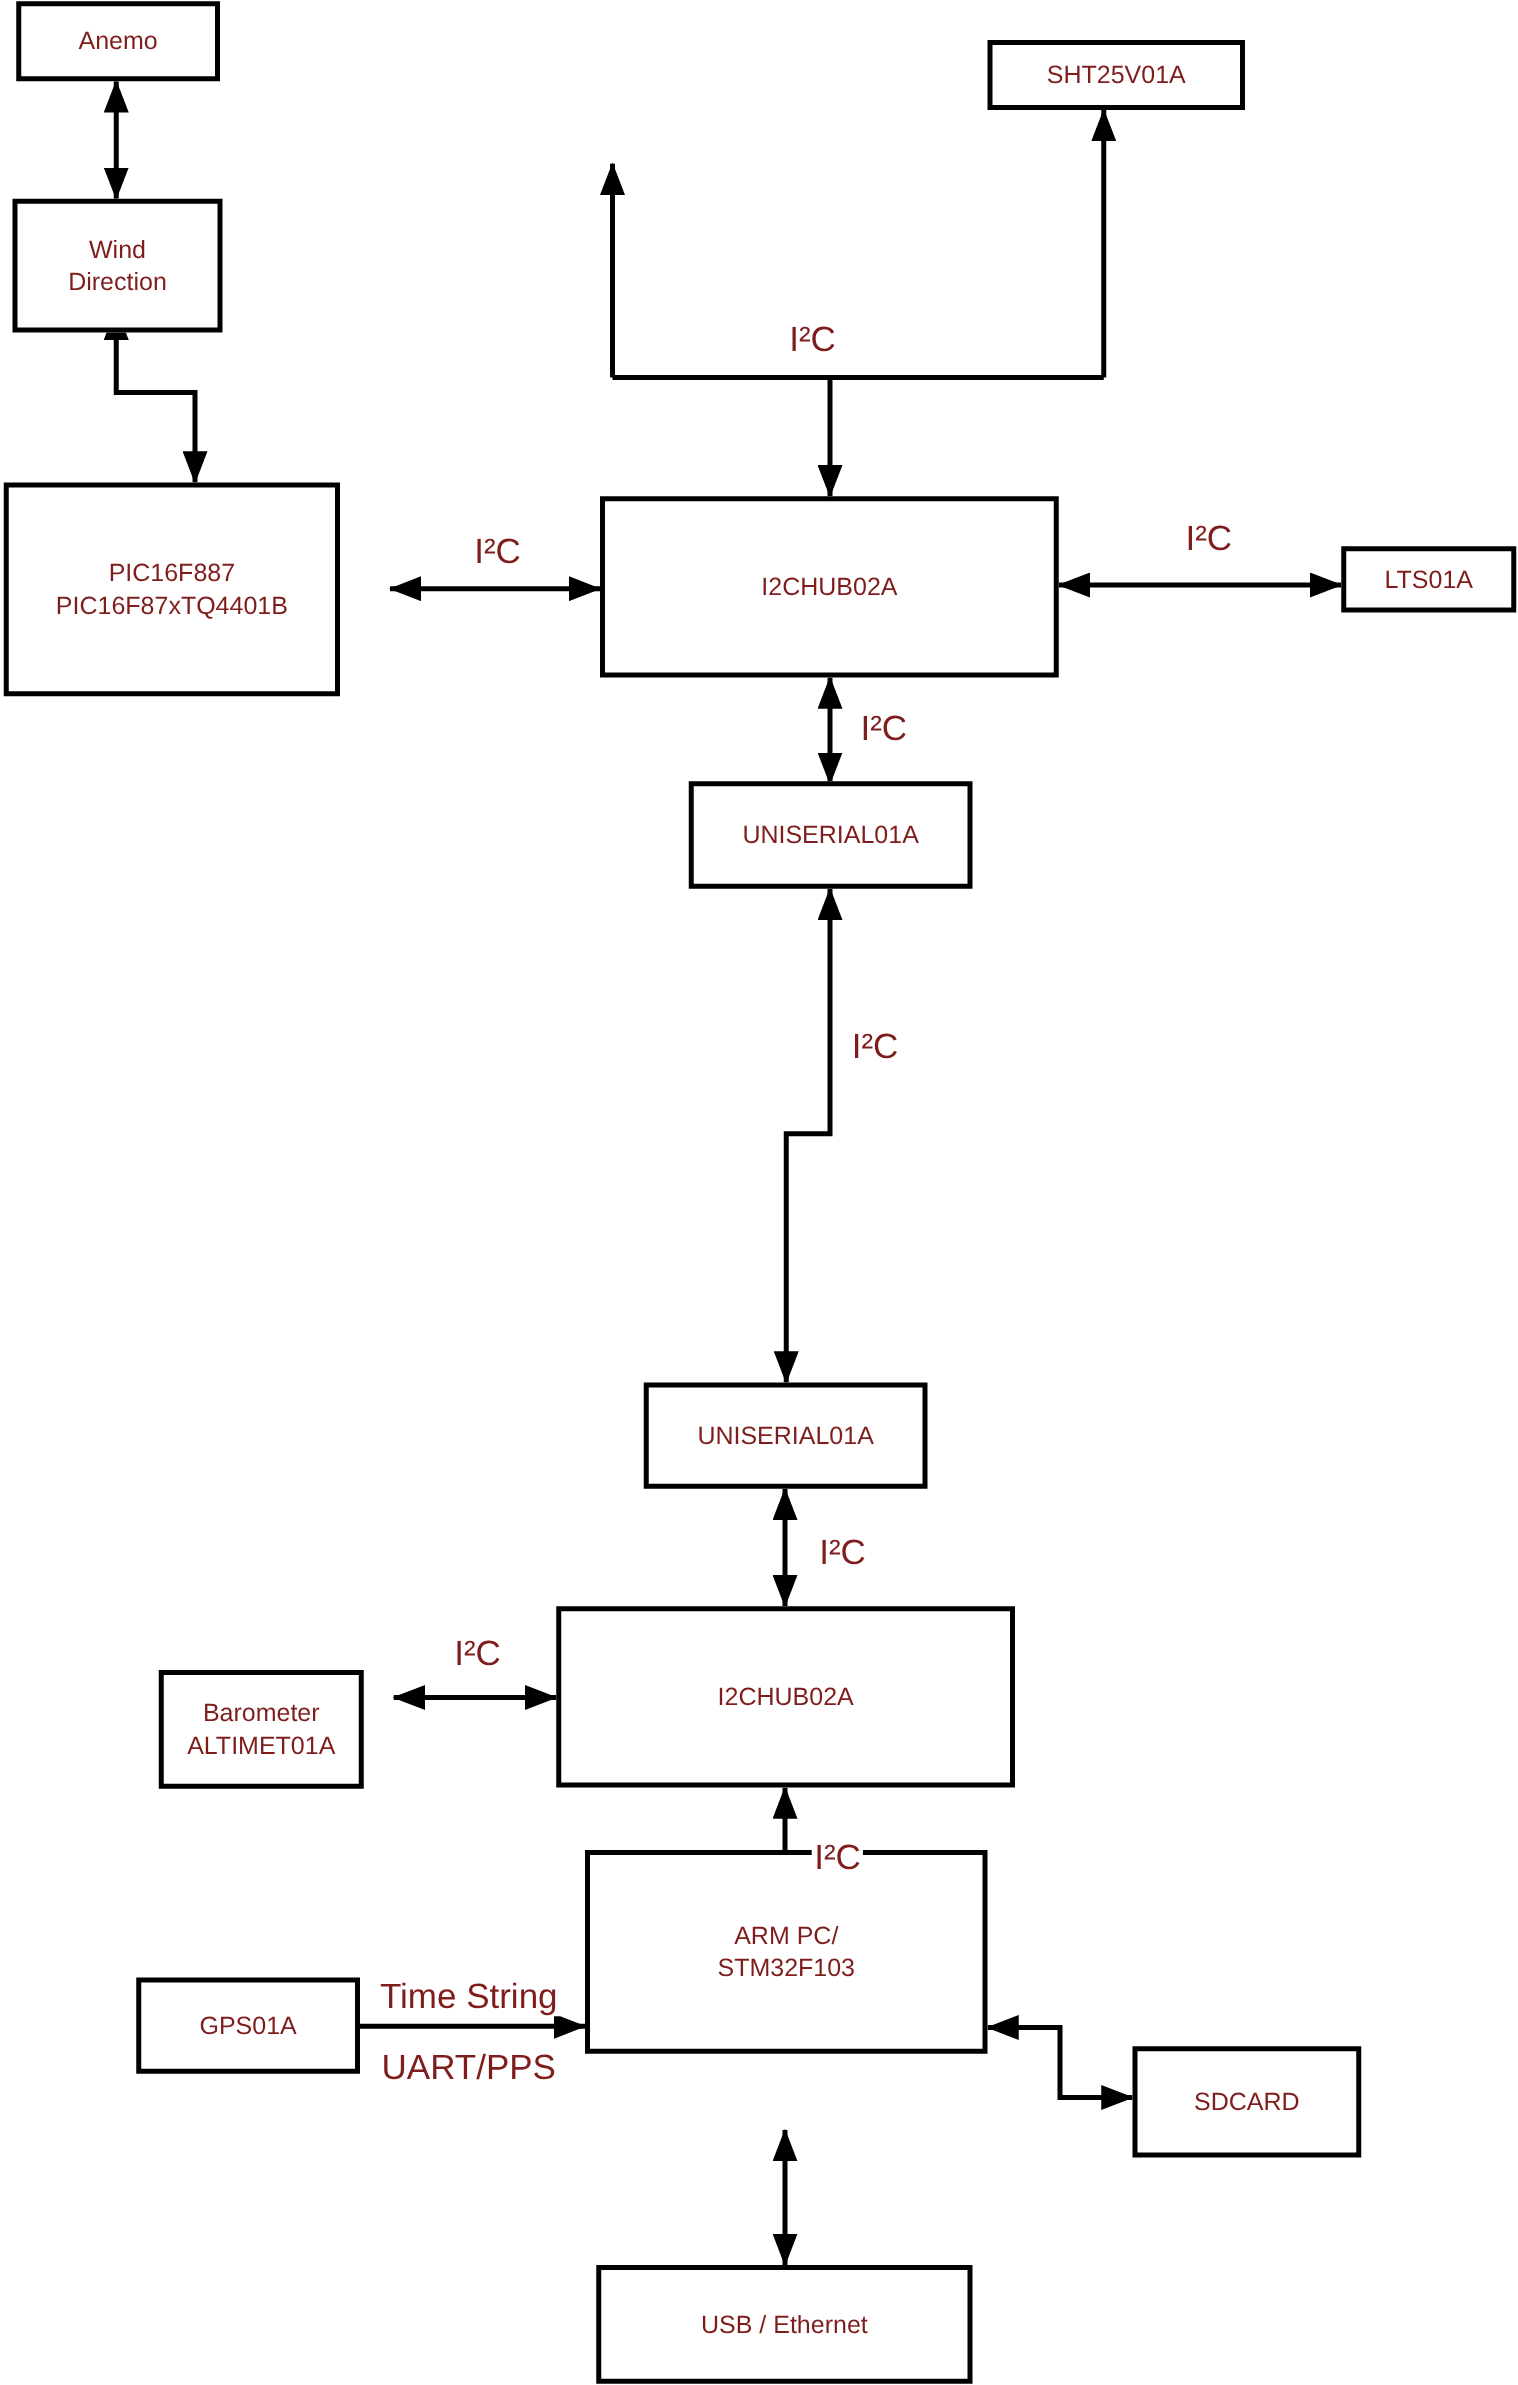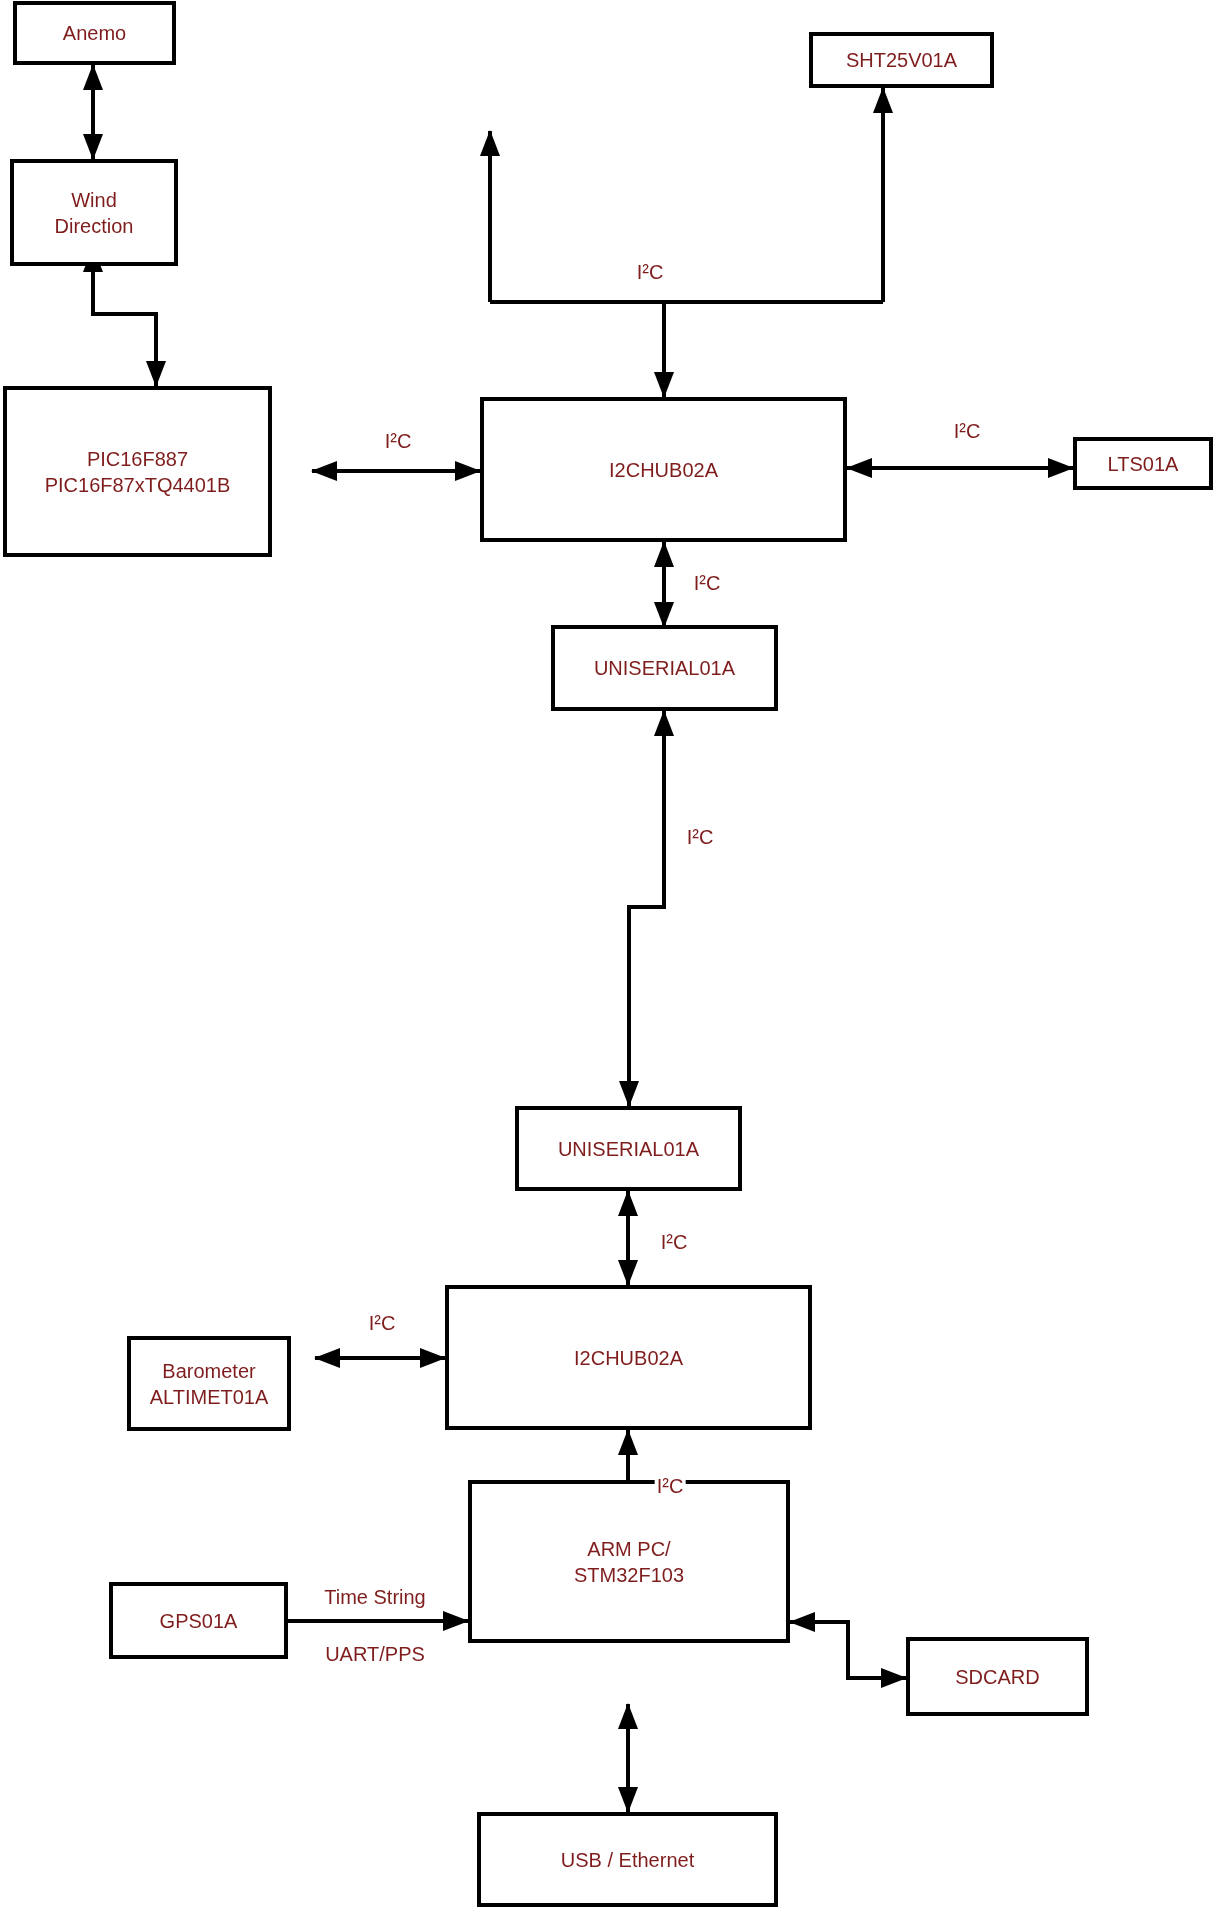--- a/index.html
+++ b/index.html
@@ -34,21 +34,21 @@
     justify-content: center;
     text-align: center;
     font-size: 20px;
     line-height: 1.3;
     white-space: pre-line;
     z-index: 2;
   }
   .edge-label {
     position: absolute;
     transform: translate(-50%, -50%);
-    font-size: 20px;
+    font-size: 28px;
     white-space: nowrap;
     background: #ffffff;
     padding: 0 2px;
     z-index: 3;
   }
 </style>
 </head>
 <body>
 
 <div class="canvas">
@@ -91,21 +91,21 @@
       <path d="M628,1704 V1812" marker-start="url(#arr)" marker-end="url(#arr)"></path>
     </g>
   </svg>
 
   <div class="node" style="left:13px;  top:1px;    width:163px; height:64px;">Anemo</div>
 
   <div class="node" style="left:10px;  top:159px;  width:168px; height:107px;">Wind
 Direction</div>
 
 
-  <div class="node" style="left:790px; top:32px;   width:185px; height:56px;margin-left:19px;">SHT25V01A</div>
+  <div class="node" style="left:790px; top:32px;   width:206px; height:56px;">SHT25V01A</div>
 
   <div class="node" style="left:3px;   top:386px;  width:269px; height:171px;">PIC16F887
 PIC16F87xTQ4401B</div>
 
   <div class="node" style="left:480px; top:397px;  width:367px; height:145px;">I2CHUB02A</div>
 
   <div class="node" style="left:1073px;top:437px;  width:140px; height:53px;">LTS01A</div>
 
   <div class="node" style="left:551px; top:625px;  width:227px; height:86px;">UNISERIAL01A</div>
 
@@ -114,21 +114,21 @@
   <div class="node" style="left:445px; top:1285px; width:367px; height:145px;">I2CHUB02A</div>
 
   <div class="node" style="left:127px; top:1336px; width:164px; height:95px;">Barometer
 ALTIMET01A</div>
 
   <div class="node" style="left:109px; top:1582px; width:179px; height:77px;">GPS01A</div>
 
   <div class="node" style="left:468px; top:1480px; width:322px; height:163px;">ARM PC/
 STM32F103</div>
 
-  <div class="node" style="left:906px; top:1637px; width:183px; height:79px;">SDCARD</div>
+  <div class="node" style="left:906px; top:1637px; width:183px; height:89px;">SDCARD</div>
 
   <div class="node" style="left:477px; top:1812px; width:301px; height:95px;">USB / Ethernet</div>
 
   <span class="edge-label" style="left:650px; top:272px;">I²C</span>
 
   <span class="edge-label" style="left:398px; top:441px;">I²C</span>
 
   <span class="edge-label" style="left:967px; top:431px;">I²C</span>
 
   <span class="edge-label" style="left:707px; top:583px;">I²C</span>

